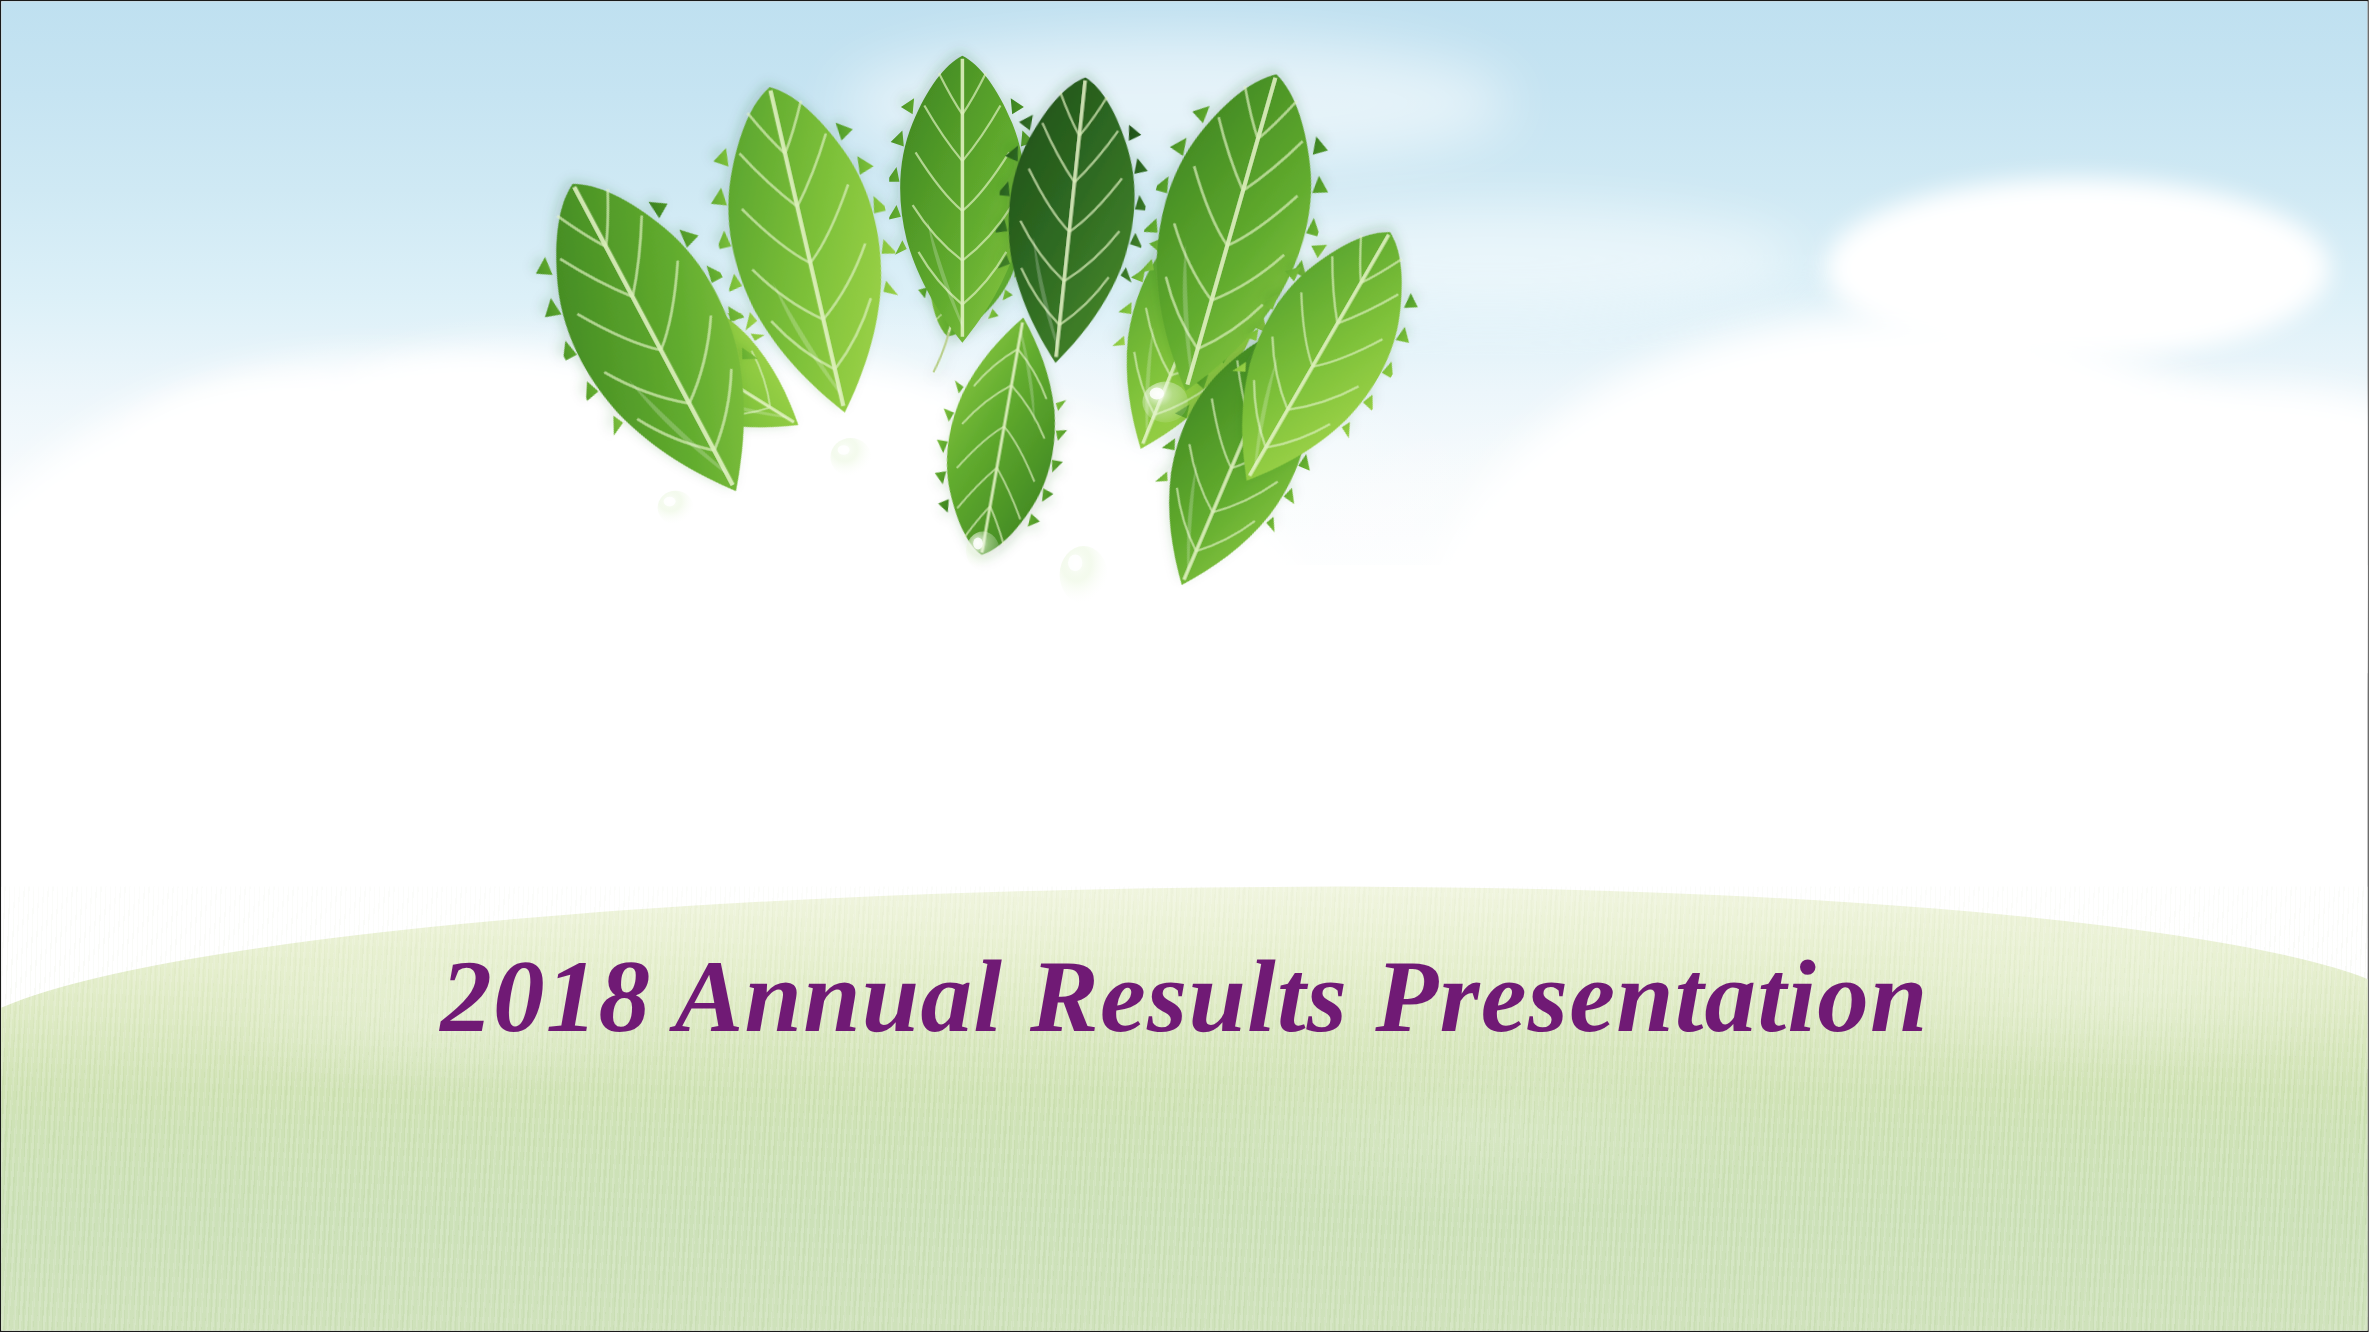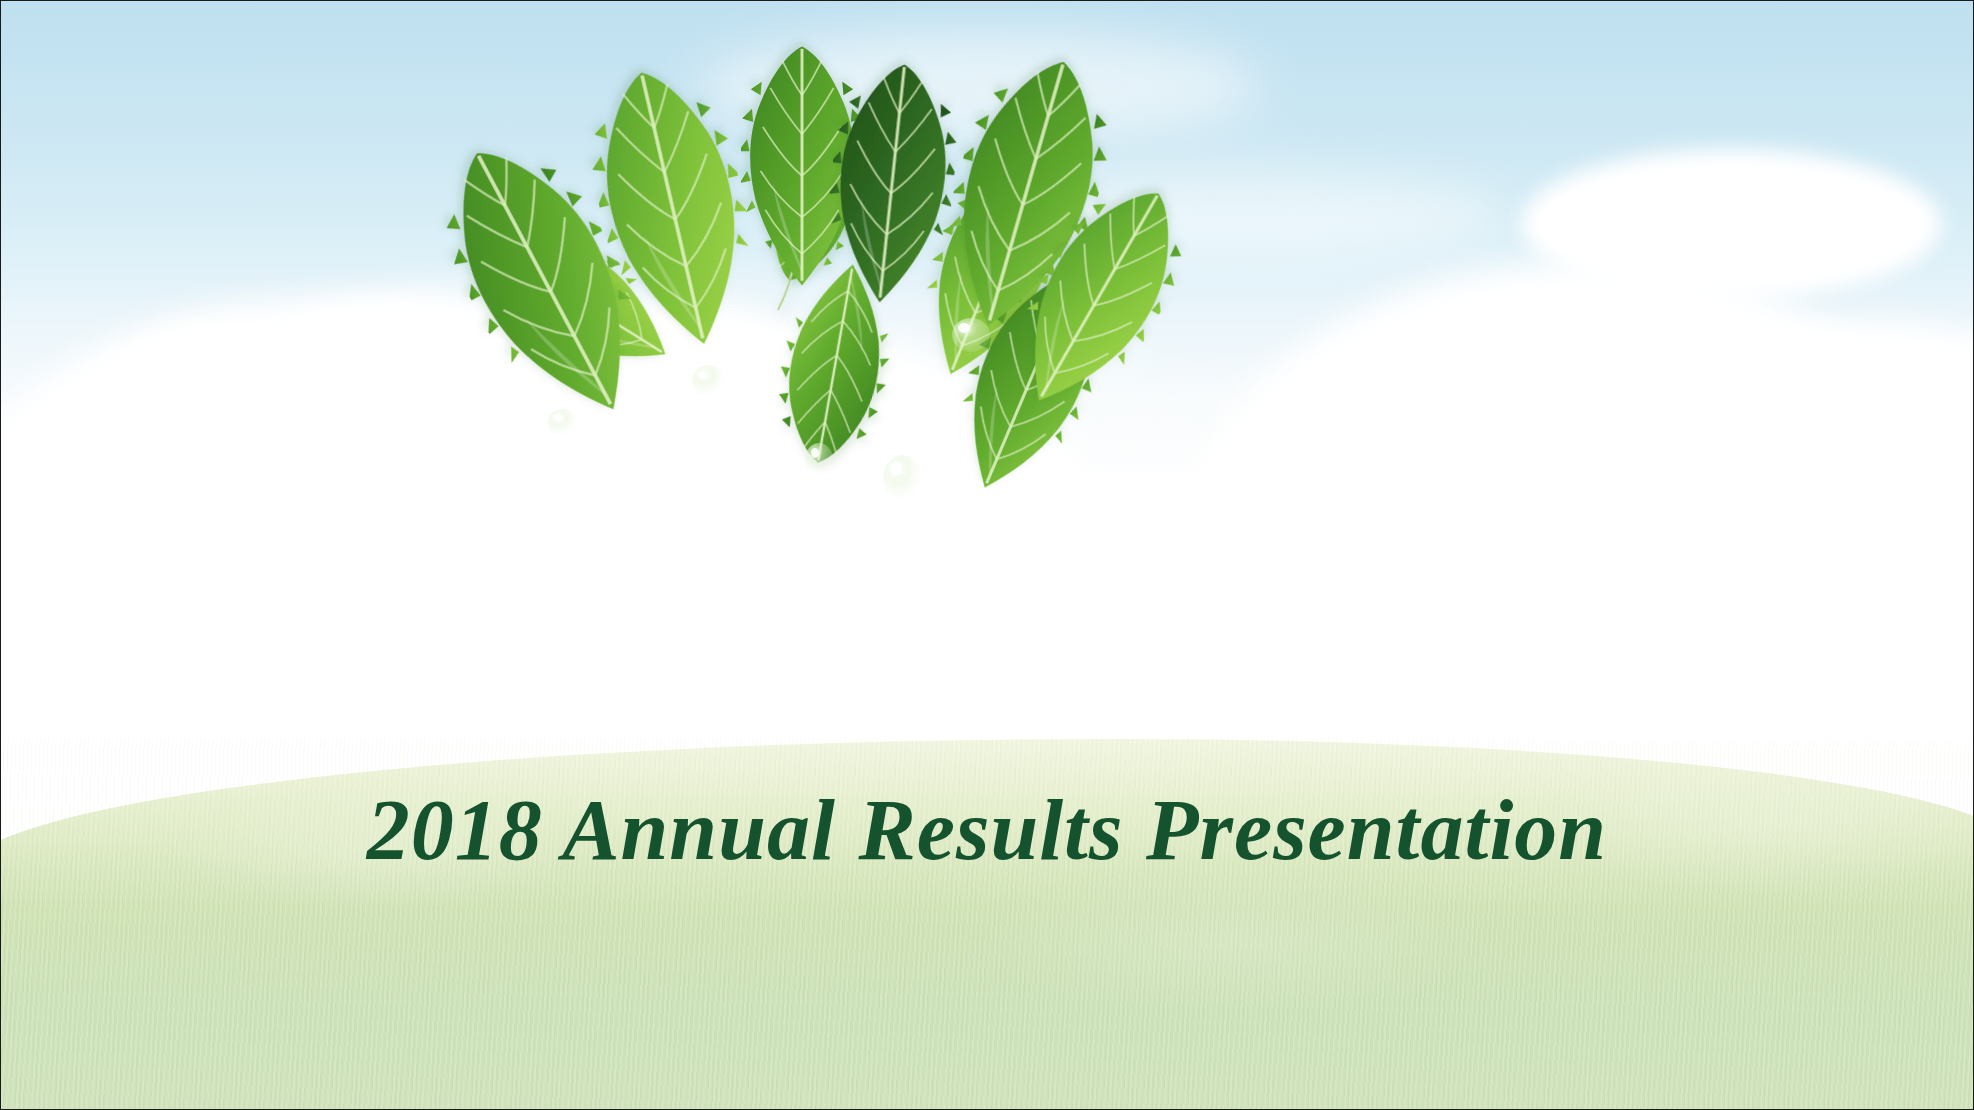--- a/index.html
+++ b/index.html
@@ -119,21 +119,21 @@
     position: absolute;
     left: 0;
     top: 782px;
     width: 100%;
     text-align: center;
     font-family: "Liberation Serif", "DejaVu Serif", serif;
     font-style: italic;
     font-weight: bold;
     font-size: 86px;
     letter-spacing: 1px;
-    color: #14532d;
+    color: #701a75;
     white-space: nowrap;
     line-height: 1.1;
   }
 </style>
 </head>
 <body>
 
 <div id="slide">
 
   <div class="sky"></div>

